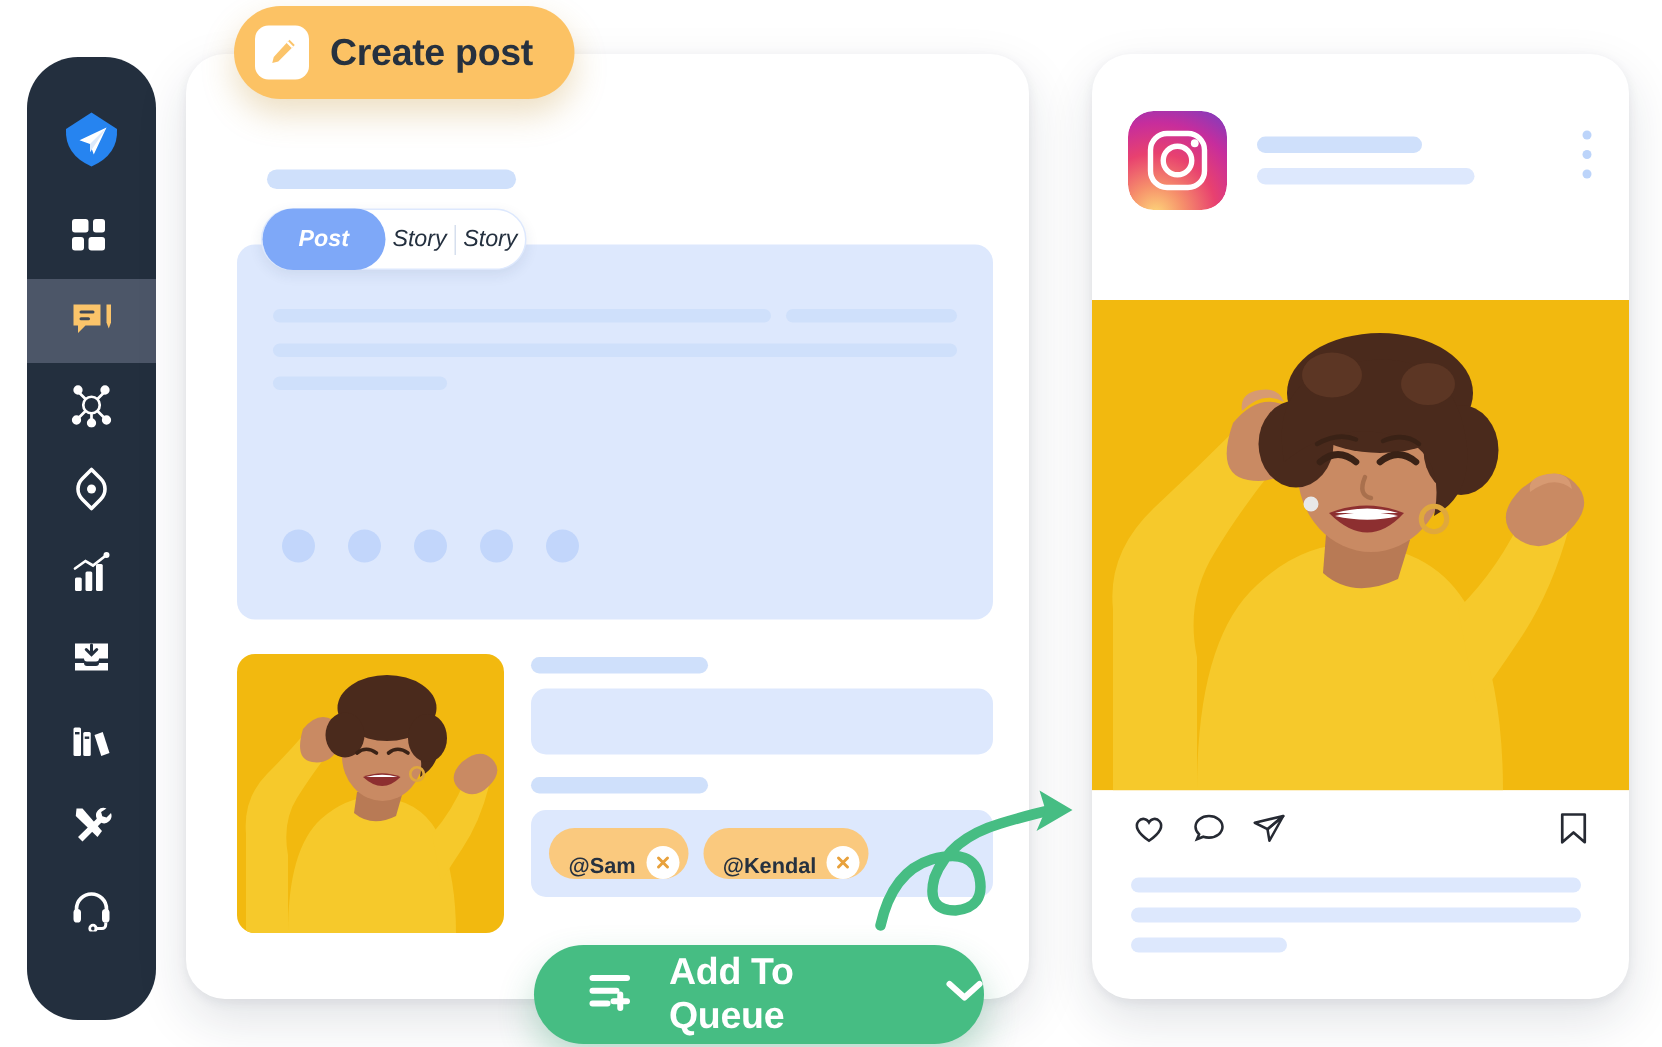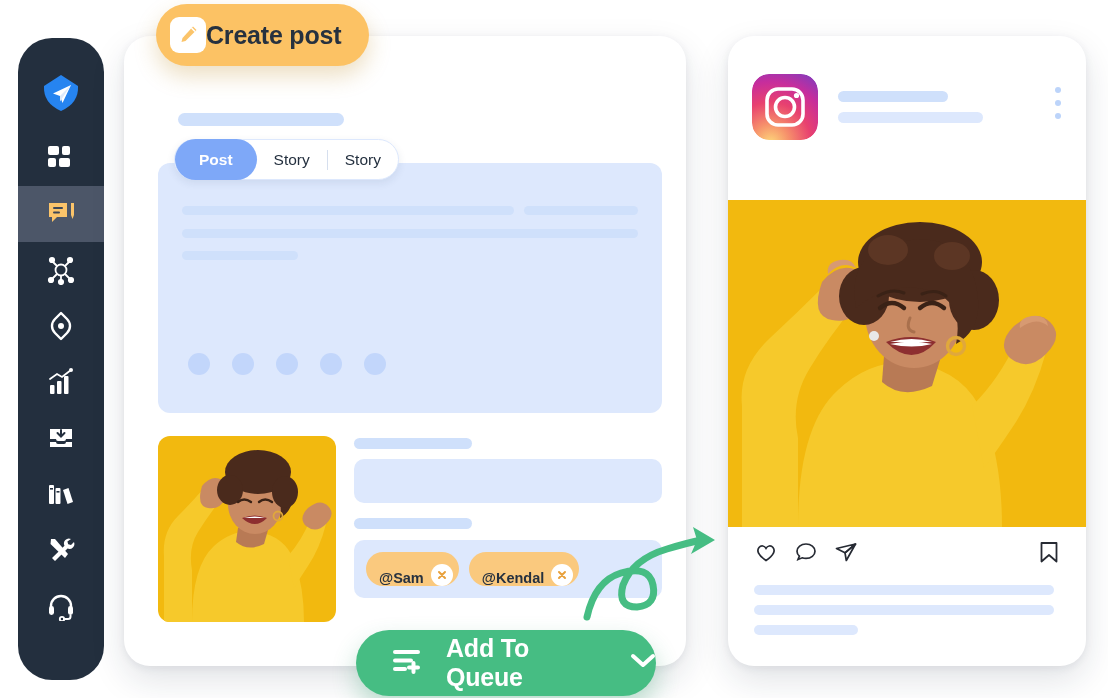--- a/index.html
+++ b/index.html
@@ -45,25 +45,26 @@
 
   
   .tabs {
     position: absolute; left: 174px; top: 139px;
     height: 41px; background: #ffffff;
     border: 1px solid #dde8fd;
     border-radius: 21px;
     display: flex; align-items: center;
     box-shadow: 0 3px 9px rgba(30,50,90,0.09);
     z-index: 4;
+    font-style: italic;
   }
   .tab {
     height: 41px; display: flex; align-items: center; justify-content: center;
     font-size: 15.5px; color: #24303f; font-weight: 500;
-    padding: 0 17px; cursor: pointer;
+    padding: 0 5px; cursor: pointer;
   }
   .tab.active {
     background: #7ea8f8; color: #ffffff; border-radius: 21px;
     padding: 0 24px; font-weight: 600;
   }
   .tab-div { width: 1px; height: 20px; background: #d6dfee; }
 
   
   .compose {
     position: absolute; left: 158px; top: 163px;
@@ -98,21 +99,21 @@
   .chip-x {
     width: 22px; height: 22px; border-radius: 50%; background: #ffffff;
     display: flex; align-items: center; justify-content: center;
   }
 
   
   .create-pill {
     position: absolute; left: 156px; top: 4px;
     height: 62px; background: #fcc264;
     border-radius: 31px;
-    display: flex; align-items: center; 
+    display: flex; align-items: center; gap: 14px;
     padding: 0 28px 0 14px;
     box-shadow: 0 10px 22px rgba(190,140,40,0.28);
     z-index: 9;
   }
   .create-icon {
     width: 36px; height: 36px; border-radius: 9px; background: #ffffff;
     display: flex; align-items: center; justify-content: center;
   }
   .create-label { font-size: 25px; font-weight: 700; color: #26313f; letter-spacing: -0.2px; }
 

